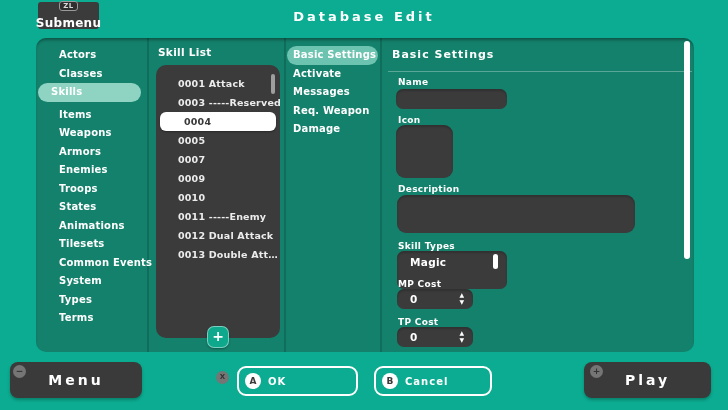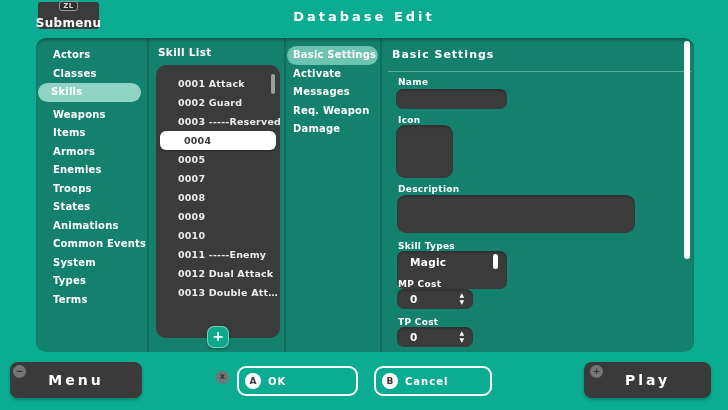--- a/index.html
+++ b/index.html
@@ -40,21 +40,21 @@
   }
   .divider {
     position: absolute; top: 0; width: 2px; height: 100%;
     background: rgba(0,0,0,0.15);
   }
   .divider.d1 { left: 111px; } .divider.d2 { left: 248px; } .divider.d3 { left: 344px; }
 
   
   .col-sidebar { position: absolute; left: 0; top: 8px; width: 111px; }
   .side-item {
-    height: 18.5px; line-height: 18.5px; padding-left: 17px;
+    height: 18.5px; line-height: 18.5px; padding-left: 23px;
     font-size: 10px; color: #fff; letter-spacing: 0.2px; cursor: pointer;
     white-space: nowrap;
   }
   .side-item.selected {
     background: #8FD4C2; border-radius: 9.5px; margin: 0 6px 4px 2px;
     padding-left: 13px;
   }
 
   
   .col-list { position: absolute; left: 111px; top: 0; width: 162px; height: 100%; }
@@ -178,43 +178,42 @@
 
   <div class="main-panel">
     <div class="divider d1"></div>
     <div class="divider d2"></div>
     <div class="divider d3"></div>
 
     <div class="col-sidebar">
       <div class="side-item">Actors</div>
       <div class="side-item">Classes</div>
       <div class="side-item selected">Skills</div>
+      <div class="side-item">Items</div>
       <div class="side-item">Weapons</div>
-      <div class="side-item">Items</div>
       <div class="side-item">Armors</div>
       <div class="side-item">Enemies</div>
       <div class="side-item">Troops</div>
       <div class="side-item">States</div>
       <div class="side-item">Animations</div>
+      <div class="side-item">Tilesets</div>
       <div class="side-item">Common Events</div>
       <div class="side-item">System</div>
       <div class="side-item">Types</div>
       <div class="side-item">Terms</div>
     </div>
 
     <div class="col-list">
       <div class="col-header">Skill List</div>
       <div class="list-panel">
         <div class="list-row">0001 Attack</div>
-        <div class="list-row">0002 Guard</div>
         <div class="list-row">0003 -----Reserved</div>
         <div class="list-row selected">0004</div>
         <div class="list-row">0005</div>
         <div class="list-row">0007</div>
-        <div class="list-row">0008</div>
         <div class="list-row">0009</div>
         <div class="list-row">0010</div>
         <div class="list-row">0011 -----Enemy</div>
         <div class="list-row">0012 Dual Attack</div>
         <div class="list-row">0013 Double Att…</div>
         <div class="list-scroll-thumb"></div>
         <div class="add-btn">+</div>
       </div>
     </div>
 

